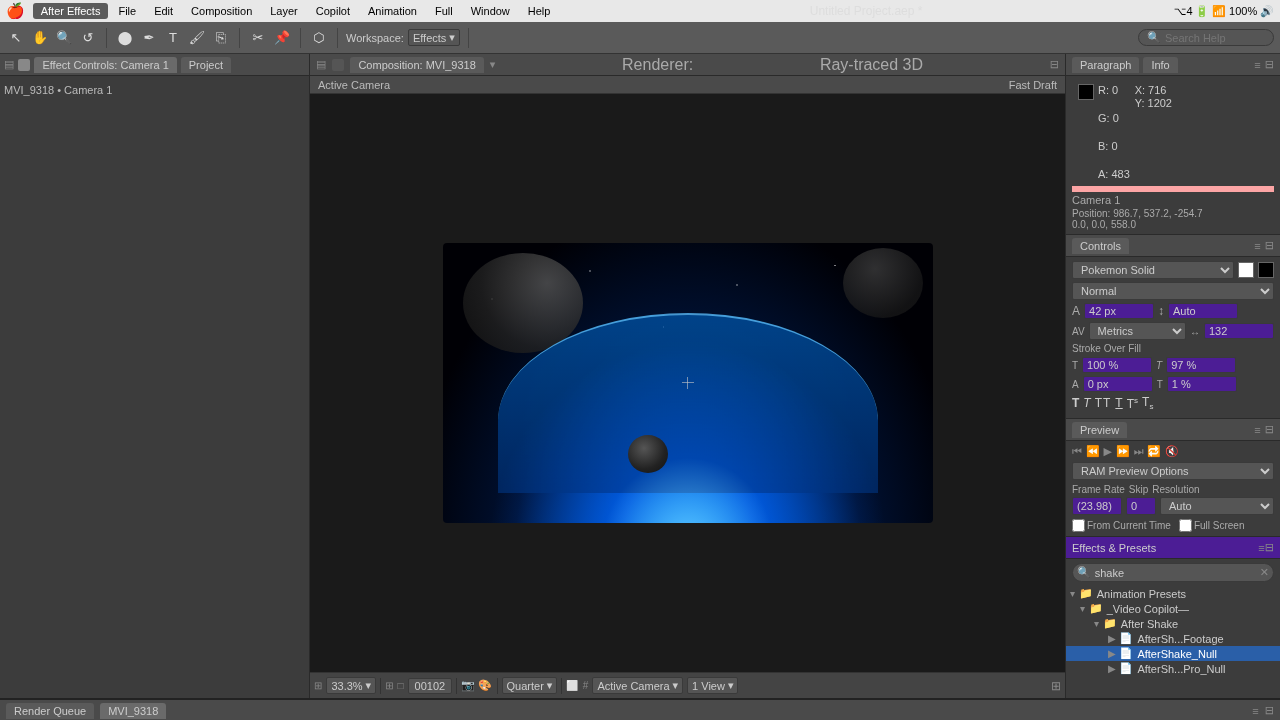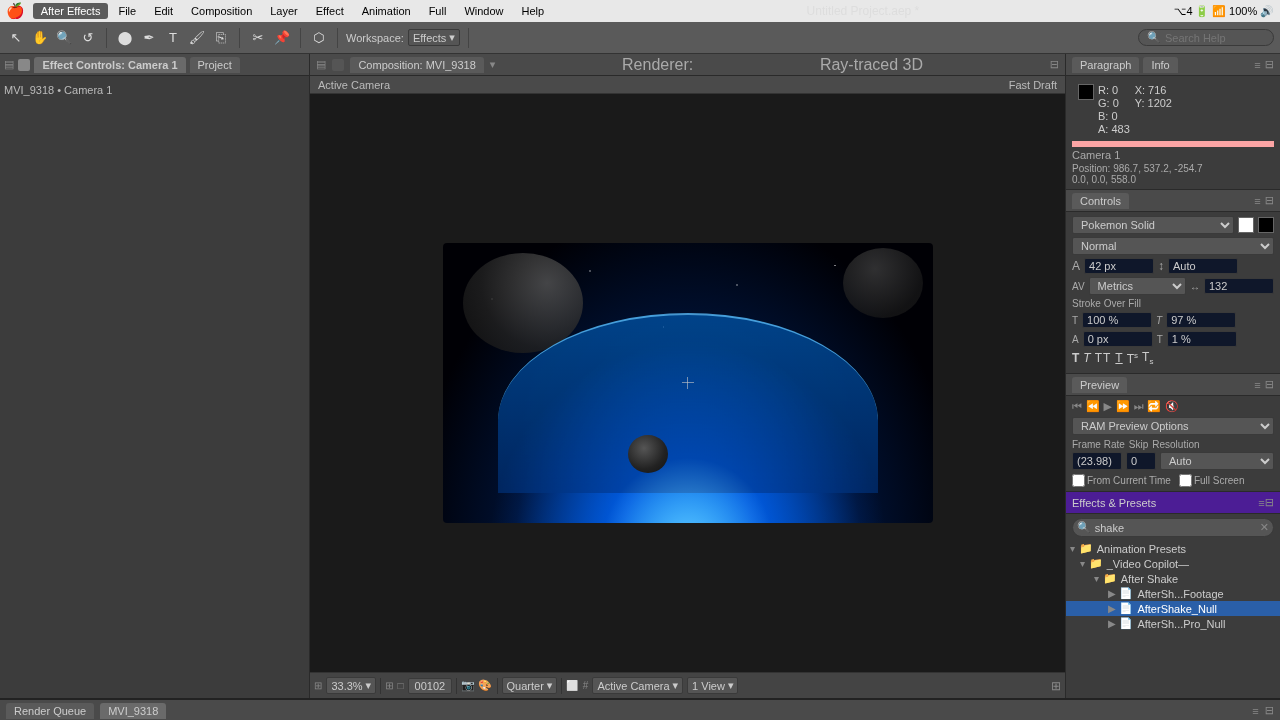--- a/index.html
+++ b/index.html
@@ -18,21 +18,21 @@
     .tb-btn { width: 20px; height: 20px; display: flex; align-items: center; justify-content: center; cursor: pointer; color: #ddd; font-size: 13px; border-radius: 2px; }
     .title-bar { flex: 1; text-align: center; font-size: 12px; color: #ddd; }
 
     
     #main { display: flex; flex-direction: row; height: calc(720px - 22px - 32px - 22px); }
 
     
     #left-panel { width: 310px; background: #3c3c3c; border-right: 1px solid #2a2a2a; display: flex; flex-direction: column; }
     #effect-controls-header { display: flex; align-items: center; height: 22px; background: #4a4a4a; border-bottom: 1px solid #2a2a2a; padding: 0 4px; font-size: 11px; gap: 4px; }
     .panel-tab { background: #5a5a5a; padding: 2px 8px; border-radius: 3px 3px 0 0; font-size: 11px; cursor: pointer; }
-    .panel-tab.active { background: #6a6a6a; font-weight: bold; }
+    .panel-tab.active { background: #6a6a6a; }
     #effect-controls-body { flex: 1; padding: 4px; font-size: 11px; color: #bbb; }
 
     
     #center { flex: 1; display: flex; flex-direction: column; min-width: 0; }
     #comp-header { display: flex; align-items: center; height: 22px; background: #4a4a4a; border-bottom: 1px solid #2a2a2a; padding: 0 6px; gap: 6px; font-size: 11px; }
     .comp-tab { background: #5a5a5a; padding: 2px 8px; border-radius: 3px 3px 0 0; font-size: 11px; cursor: pointer; }
     .comp-renderer { margin-left: auto; color: #aaa; font-size: 16px; }
     #comp-subheader { display: flex; align-items: center; height: 18px; background: #4a4a4a; padding: 0 8px; justify-content: space-between; font-size: 11px; color: #bbb; border-bottom: 1px solid #333; }
     #comp-view { flex: 1; background: #1a1a1a; position: relative; overflow: hidden; }
     #comp-canvas { width: 100%; height: 100%; display: flex; align-items: center; justify-content: center; position: relative; }
@@ -60,21 +60,21 @@
     .color-swatch { width: 16px; height: 16px; background: #000; border: 1px solid #666; }
     .color-swatch-white { width: 16px; height: 16px; background: #fff; border: 1px solid #666; }
 
     
     .info-grid { display: grid; grid-template-columns: 1fr 1fr; gap: 2px; font-size: 11px; padding: 4px 6px; }
     .info-row { display: flex; gap: 4px; }
 
     
     .char-section { padding: 4px 6px; border-bottom: 1px solid #2a2a2a; }
     .char-row { display: flex; align-items: center; gap: 4px; margin-bottom: 3px; }
-    .char-input { background: #0f172a; border: 1px solid #3a3a3a; color: #ccc; padding: 1px 4px; font-size: 11px; width: 70px; border-radius: 2px; }
+    .char-input { background: #4c1d95; border: 1px solid #3a3a3a; color: #ccc; padding: 1px 4px; font-size: 11px; width: 70px; border-radius: 2px; }
     .char-dropdown { background: #555; border: 1px solid #3a3a3a; color: #ccc; padding: 1px 4px; font-size: 11px; flex: 1; border-radius: 2px; cursor: pointer; }
     .char-icon { color: #aaa; font-size: 10px; }
 
     
     .preview-section { padding: 4px 6px; border-bottom: 1px solid #2a2a2a; }
     .prev-options { display: flex; align-items: center; gap: 4px; font-size: 11px; }
     .prev-dropdown { background: #555; border: 1px solid #3a3a3a; color: #ccc; padding: 1px 4px; font-size: 11px; border-radius: 2px; cursor: pointer; }
 
     
     .effects-section { flex: 1; overflow-y: auto; }
@@ -102,21 +102,21 @@
 </head>
 <body>
 
 <div id="menubar">
   <span class="apple-logo">🍎</span>
   <span class="menu-item active">After Effects</span>
   <span class="menu-item">File</span>
   <span class="menu-item">Edit</span>
   <span class="menu-item">Composition</span>
   <span class="menu-item">Layer</span>
-  <span class="menu-item">Effect</span>
+  <span class="menu-item">Copilot</span>
   <span class="menu-item">Animation</span>
   <span class="menu-item">Full</span>
   <span class="menu-item">Window</span>
   <span class="menu-item">Help</span>
   <span class="title-bar">Untitled Project.aep *</span>
   <span class="menu-right">⌥4  🔋  📶  100%  🔊</span>
 </div>
 
 <div id="toolbar">
   <div class="tb-btn">↖</div>
@@ -227,21 +227,21 @@
       <span class="rpanel-tab">Paragraph</span>
       <span class="rpanel-tab">Info</span>
       <span style="margin-left:auto;color:#888;cursor:pointer;">≡</span>
       <span style="color:#888;cursor:pointer;">⊟</span>
     </div>
 
     <div class="rpanel-section">
       <div class="info-grid">
         <div class="info-row">
           <div class="color-swatch"></div>
-          <div style="display:flex;flex-direction:column;gap:1px;">
+          <div style="display:flex;flex-direction:column;gap:16px;">
             <div>R: 0</div>
             <div>G: 0</div>
             <div>B: 0</div>
             <div>A: 483</div>
           </div>
           <div style="margin-left:auto;display:flex;flex-direction:column;gap:1px;">
             <div>X: 716</div>
             <div>Y: 1202</div>
           </div>
         </div>

